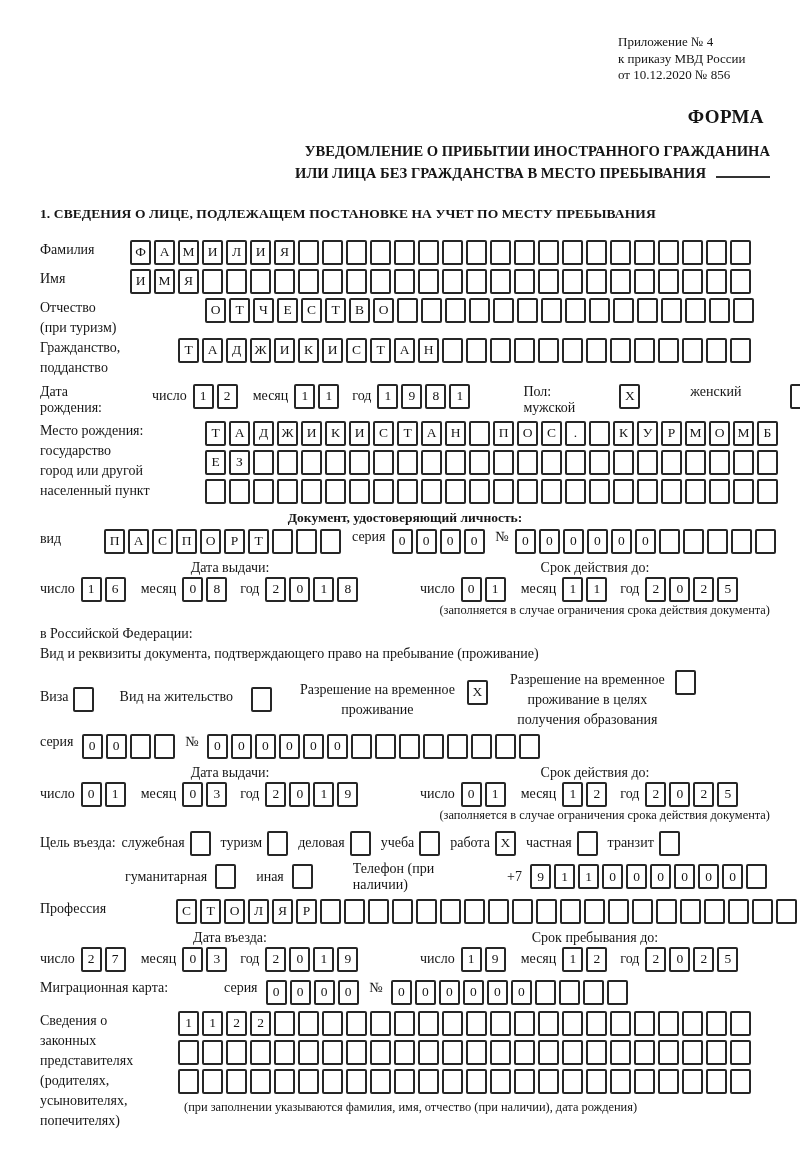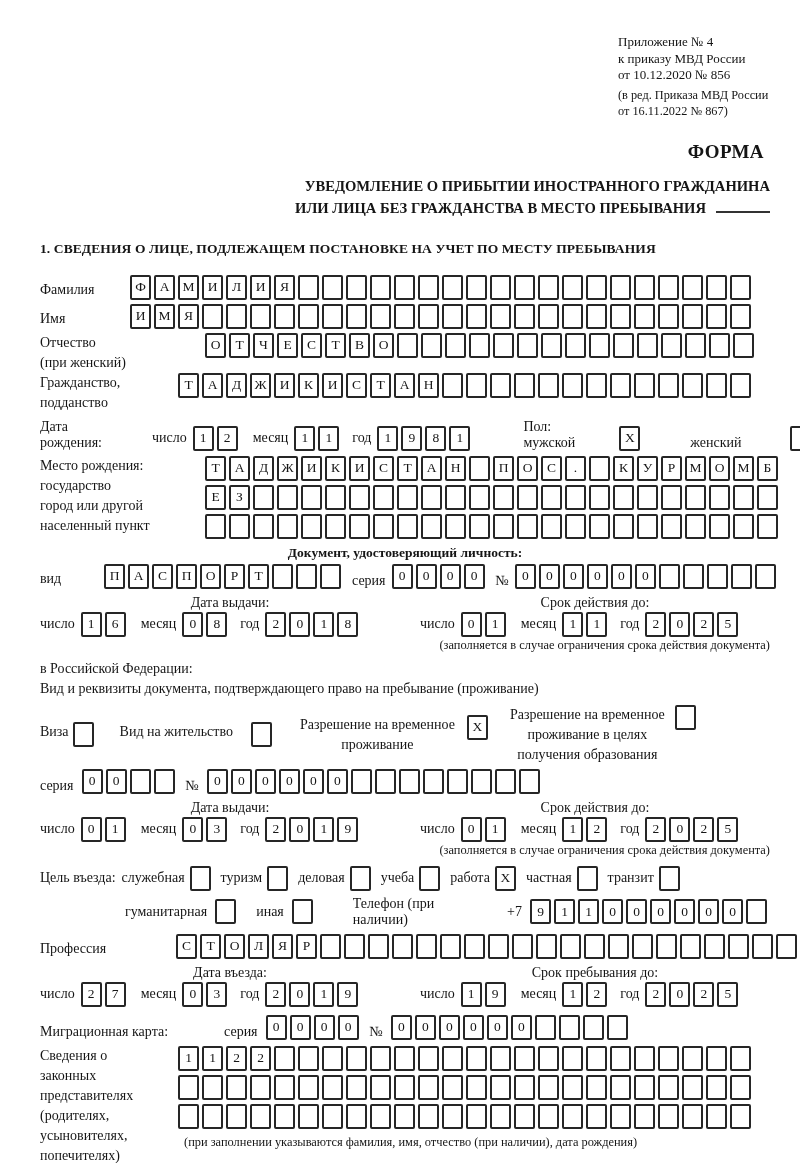--- a/index.html
+++ b/index.html
@@ -5,21 +5,21 @@
   html,body{margin:0;padding:0;background:#fff;}
   .page{position:relative;width:800px;height:1163px;box-sizing:border-box;
         padding:34px 30px 0 40px;overflow:hidden;background:#fff;color:#151515;
         font-family:"Liberation Serif","DejaVu Serif",serif;font-size:14px;}
   .appendix{margin-left:578px;font-size:13px;line-height:16.5px;}
   .edition{margin-top:3px;font-size:12.3px;line-height:16px;}
   .forma{margin-top:22px;text-align:right;padding-right:6px;font-weight:700;font-size:19px;letter-spacing:.4px;}
   .title{margin-top:12px;text-align:right;font-weight:700;font-size:14.6px;line-height:22px;}
   .blank{display:inline-block;width:54px;border-bottom:2px solid #333;margin-left:10px;height:13px;}
   .sect{margin-top:22px;font-weight:700;font-size:13.5px;letter-spacing:.1px;}
-  .frow{display:flex;align-items:flex-end;margin-top:4px;}
+  .frow{display:flex;align-items:flex-start;margin-top:4px;}
   .fs{align-items:flex-start;}
   .mt0{margin-top:0;} .mt6{margin-top:6px;gap:36px;} .mt8{margin-top:8px;}
   .lblcol{flex:none;line-height:20px;}
   .w64{width:64px;} .w90{width:90px;} .w100{width:100px;} .w138{width:138px;} .w165{width:165px;}
   .cells{display:flex;flex:none;}
   .cell,.cbox{box-sizing:border-box;flex:none;width:21px;height:25px;border:2px solid #262626;border-radius:2px;
         margin-right:3px;display:inline-flex;align-items:center;justify-content:center;
         font-size:13.5px;line-height:1;background:#fff;}
   .cbox{margin-right:0;margin-left:8px;}
   .cellstack .cells{margin-bottom:4px;}
@@ -51,24 +51,20 @@
 <body>
 
 <div class="page">
 
   <div class="appendix">
     <div>
         <div>Приложение № 4</div>
         <div>к приказу МВД России</div>
         <div>от 10.12.2020 № 856</div>
       </div>
-    <div class="edition">
-        <div>(в ред. Приказа МВД России</div>
-        <div>от 16.11.2022 № 867)</div>
-      </div>
   </div>
 
   <div class="forma">ФОРМА</div>
 
   <div class="title">
     <div>УВЕДОМЛЕНИЕ О ПРИБЫТИИ ИНОСТРАННОГО ГРАЖДАНИНА</div>
     <div><span>ИЛИ ЛИЦА БЕЗ ГРАЖДАНСТВА В МЕСТО ПРЕБЫВАНИЯ</span><span class="blank"></span></div>
   </div>
 
   <div class="sect">1. СВЕДЕНИЯ О ЛИЦЕ, ПОДЛЕЖАЩЕМ ПОСТАНОВКЕ НА УЧЕТ ПО МЕСТУ ПРЕБЫВАНИЯ</div>
@@ -133,21 +129,21 @@
         <span class="cell"></span>
         <span class="cell"></span>
         <span class="cell"></span>
         <span class="cell"></span>
       </span>
   </div>
 
   <div class="frow fs">
     <span class="lblcol w165">
         <div>Отчество</div>
-        <div>(при женский)</div>
+        <div>(при туризм)</div>
       </span>
     <span class="cells">
         <span class="cell">О</span>
         <span class="cell">Т</span>
         <span class="cell">Ч</span>
         <span class="cell">Е</span>
         <span class="cell">С</span>
         <span class="cell">Т</span>
         <span class="cell">В</span>
         <span class="cell">О</span>

